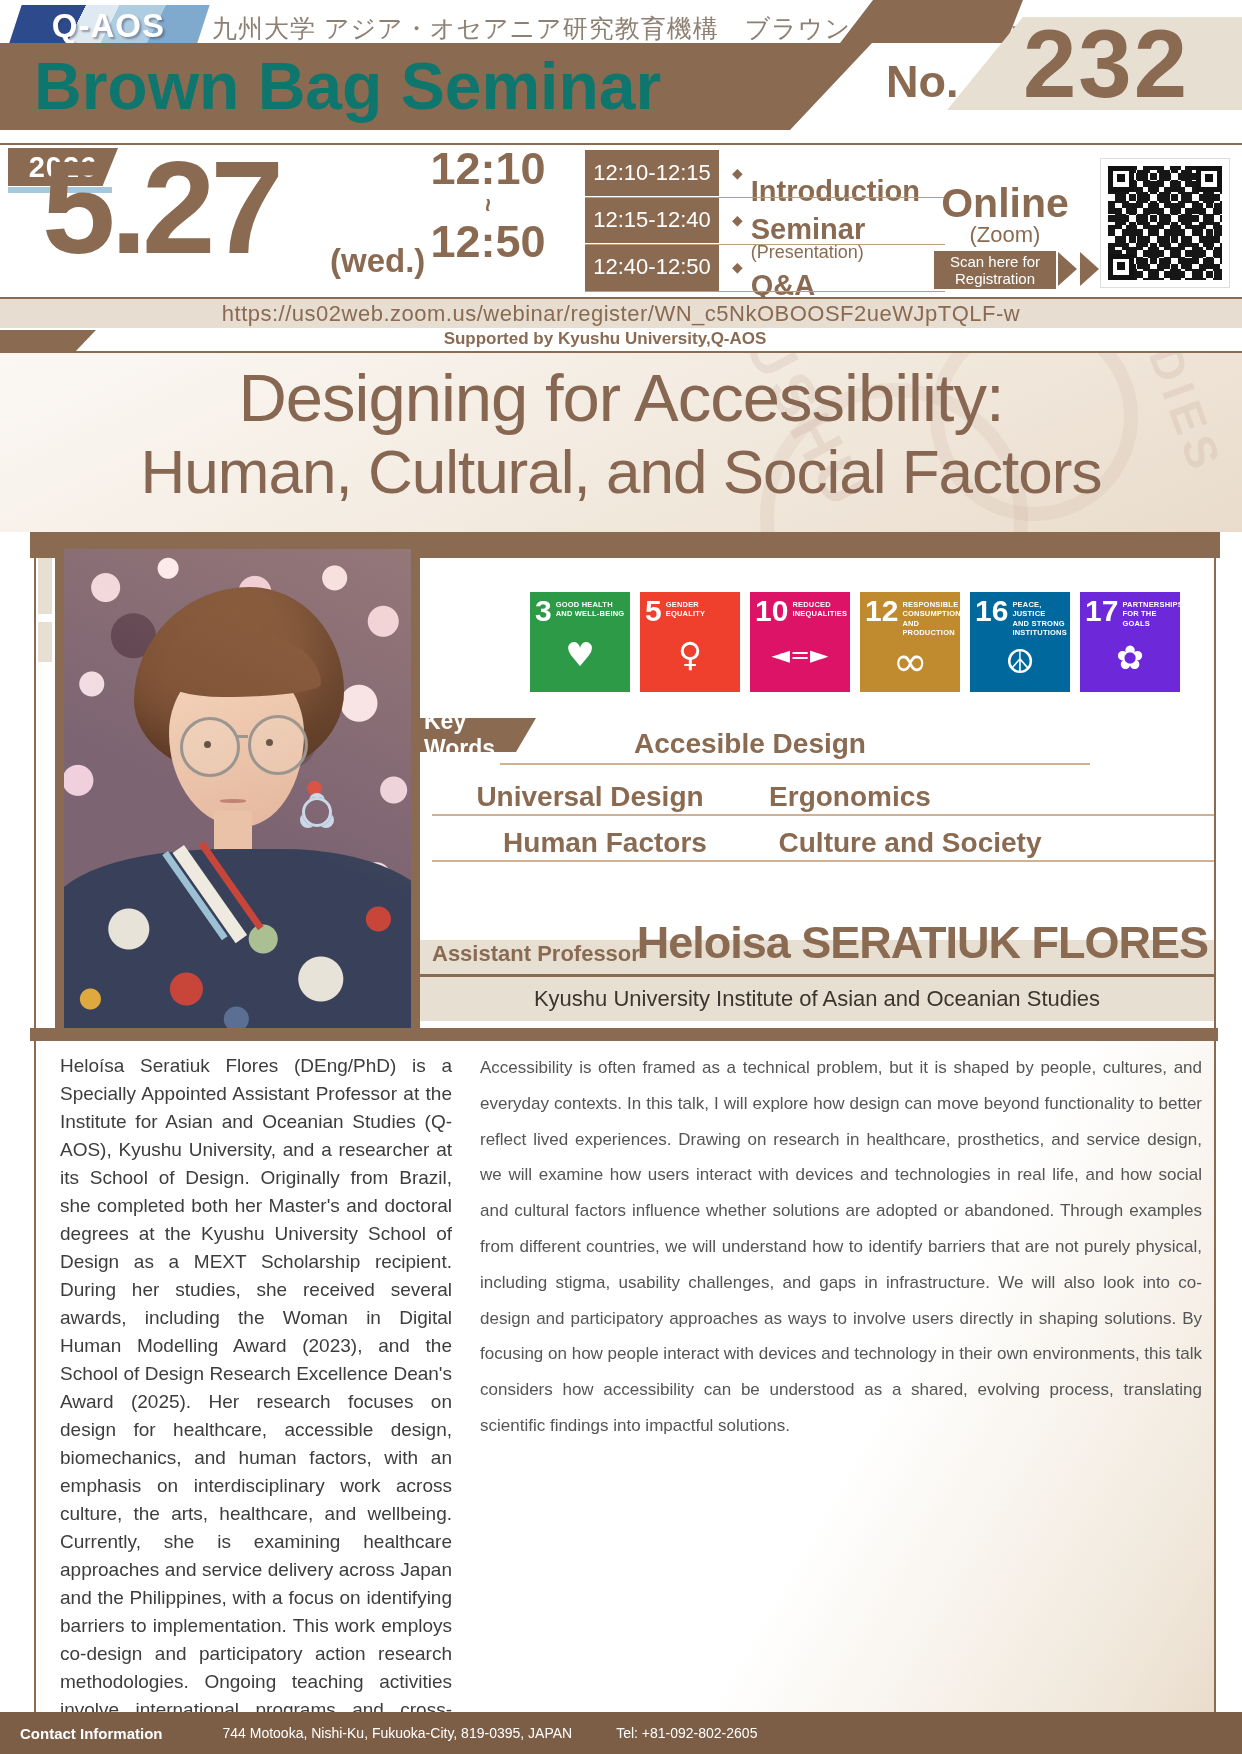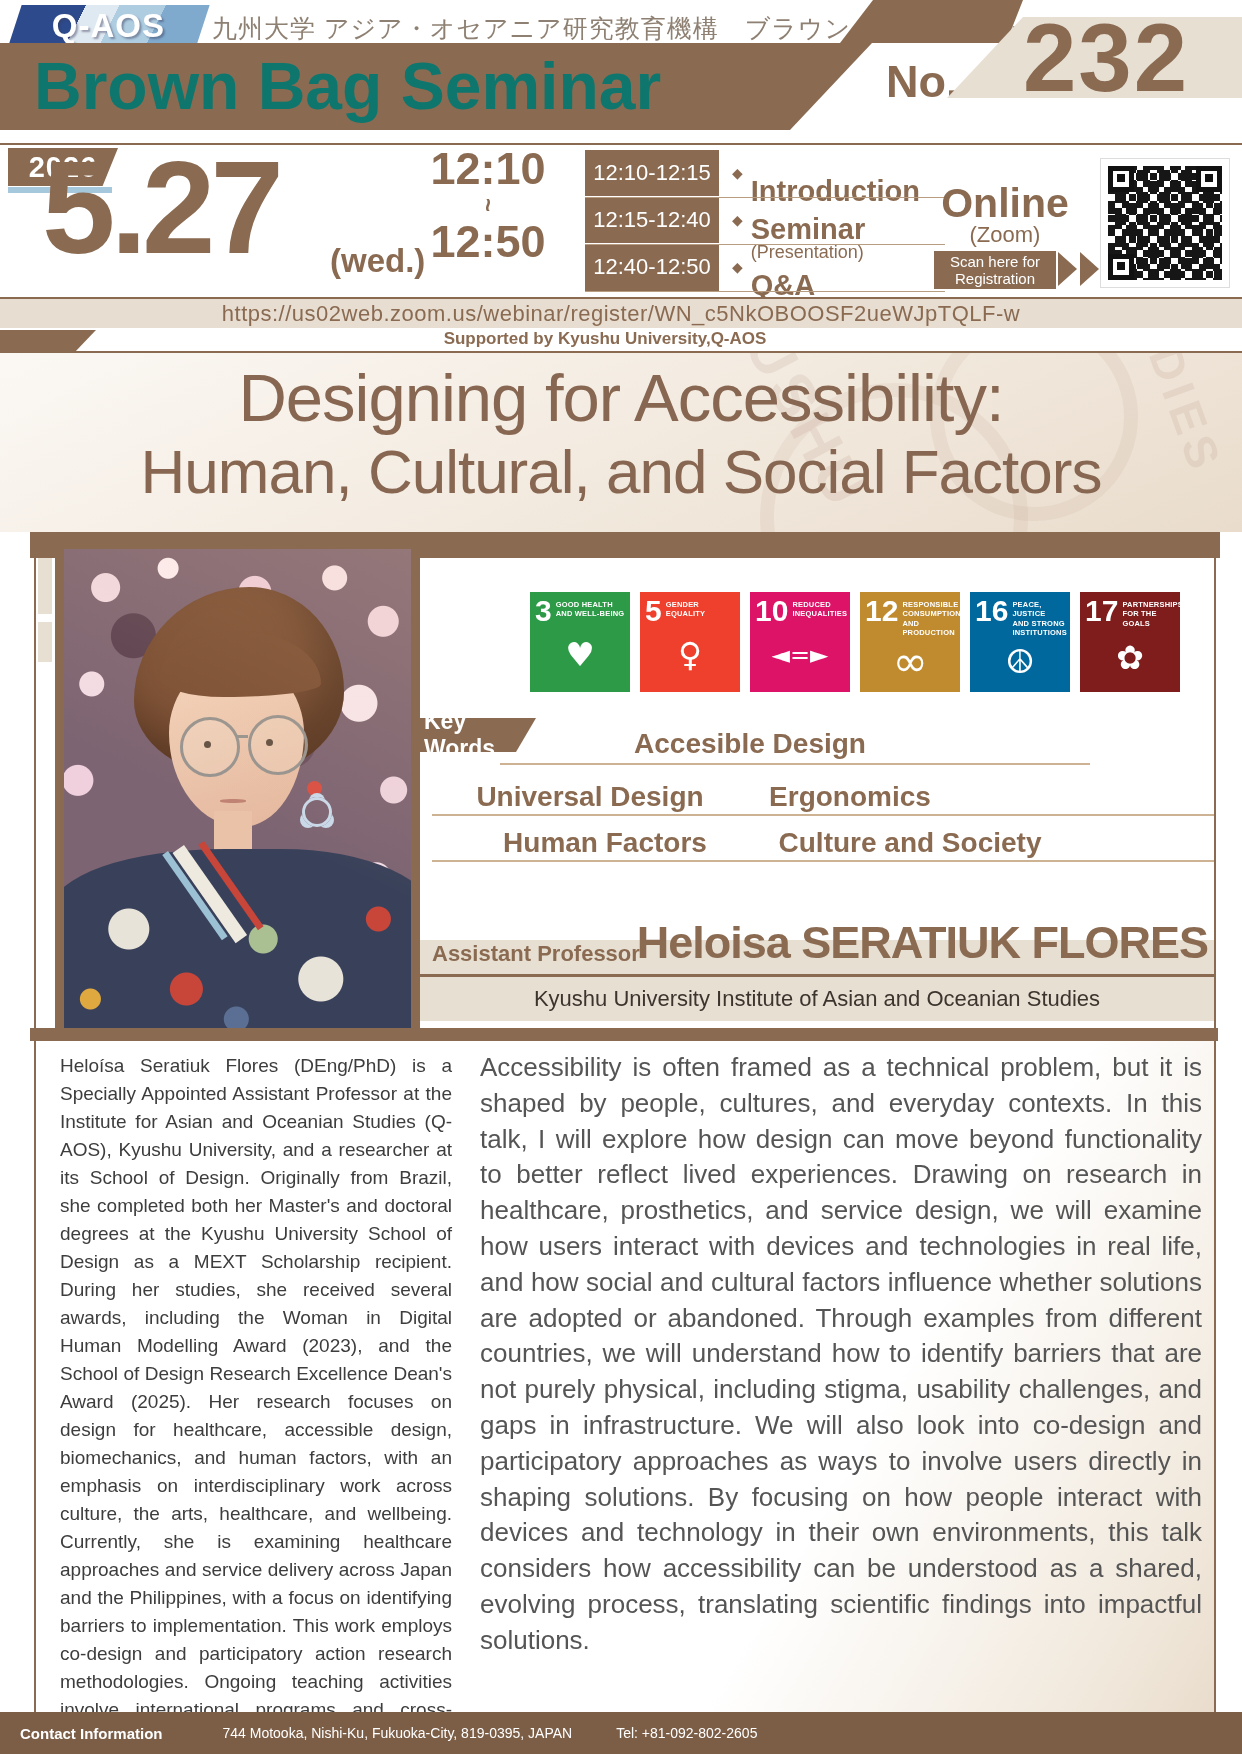--- a/index.html
+++ b/index.html
@@ -12,21 +12,21 @@
         display:flex;align-items:center;justify-content:center;}
   .logo span{transform:skewX(18deg);color:#fff;font-weight:bold;font-size:33px;letter-spacing:1px;
         text-shadow:2px 2px 2px rgba(60,60,90,.45);}
   .jp-title{left:212px;top:12px;font-size:25px;color:#8e8173;letter-spacing:1px;}
   .hdr-band{left:0;top:43px;width:872px;height:87px;background:#8a6b52;
         clip-path:polygon(0 0,100% 0,calc(100% - 82px) 100%,0 100%);}
   .hdr-series{left:34px;top:48px;font-size:66px;font-weight:bold;color:#0f766e;letter-spacing:0px;}
   .hdr-wedge{left:795px;top:0;width:330px;height:43px;background:#8a6b52;
         clip-path:polygon(78px 0,228px 0,211px 100%,45px 100%);}
   .hdr-no{left:886px;top:56px;font-size:45px;font-weight:bold;color:#8a6b52;}
-  .hdr-beige{left:930px;top:17px;width:312px;height:81px;background:#e8dfd3;
+  .hdr-beige{left:930px;top:17px;width:312px;height:93px;background:#e8dfd3;
         clip-path:polygon(93px 0,100% 0,100% 100%,17px 100%);
         display:flex;align-items:center;justify-content:center;padding-left:40px;box-sizing:border-box;}
   .hdr-beige span{font-size:96px;font-weight:bold;color:#8a6b52;letter-spacing:2px;}
   .rule-top{left:0;top:143px;width:1242px;height:2px;background:#8a6b52;}
   
   .year-tab{left:8px;top:148px;width:110px;height:38px;background:#8a6b52;
         clip-path:polygon(0 0,100% 0,86% 100%,0 100%);
         display:flex;align-items:center;justify-content:center;}
   .year-tab span{color:#fff;font-size:29px;font-weight:bold;letter-spacing:1px;}
   .year-underline{left:8px;top:187px;width:104px;height:6px;background:#a5c8dc;}
@@ -144,21 +144,21 @@
   .sp-title{left:432px;top:941px;font-size:22px;font-weight:bold;color:#8a6b52;}
   .sp-name{left:620px;top:917px;width:588px;text-align:right;font-size:45px;font-weight:bold;color:#8a6b52;letter-spacing:-1px;}
   .sp-rule{left:420px;top:974px;width:794px;height:3px;background:#8a6b52;}
   .sp-affil{left:420px;top:977px;width:794px;height:44px;background:#e8dfd3;
         display:flex;align-items:center;justify-content:center;font-size:22px;color:#3c352e;}
   .low-band{left:30px;top:1028px;width:1188px;height:13px;background:#8a6b52;}
   
   .abstract-bg{left:466px;top:1041px;width:748px;height:671px;
         background:linear-gradient(120deg,#ffffff 55%,#f0e7da 90%,#e9dccc 100%);}
   .bio{left:60px;top:1052px;width:392px;font-size:19px;line-height:28px;color:#3d3d3d;text-align:justify;}
-  .abstract{left:480px;top:1050px;width:722px;font-size:26px;line-height:35.8px;color:#555;text-align:justify;}
+  .abstract{left:480px;top:1050px;width:722px;font-size:17px;line-height:35.8px;color:#555;text-align:justify;}
   
   .footer{left:0;top:1712px;width:1242px;height:42px;background:#7c5e47;display:flex;align-items:center;
         box-sizing:border-box;padding:0 20px;color:#fff;}
   .footer .f-label{font-size:15px;font-weight:bold;margin-right:60px;}
   .footer .f-item{font-size:14px;margin-right:44px;}
   .footer .f-item:last-child{margin-right:0;}
 </style>
 </head>
 <body>
 
@@ -314,21 +314,21 @@
     </div>
     <div class="sdg" style="background-color: rgb(0, 104, 157);">
       <div class="sdg-head">
           <span class="sdg-num">16</span>
         <span class="sdg-label">PEACE, JUSTICE
 AND STRONG
 INSTITUTIONS</span>
         </div>
       <div class="sdg-glyph">☮</div>
     </div>
-    <div class="sdg" style="background-color: #7f1d1d;">
+    <div class="sdg" style="background-color: #6d28d9;">
       <div class="sdg-head">
           <span class="sdg-num">17</span>
         <span class="sdg-label">PARTNERSHIPS
 FOR THE GOALS</span>
         </div>
       <div class="sdg-glyph">✿</div>
     </div>
   </div>
 
   <div class="abs kw-banner">

